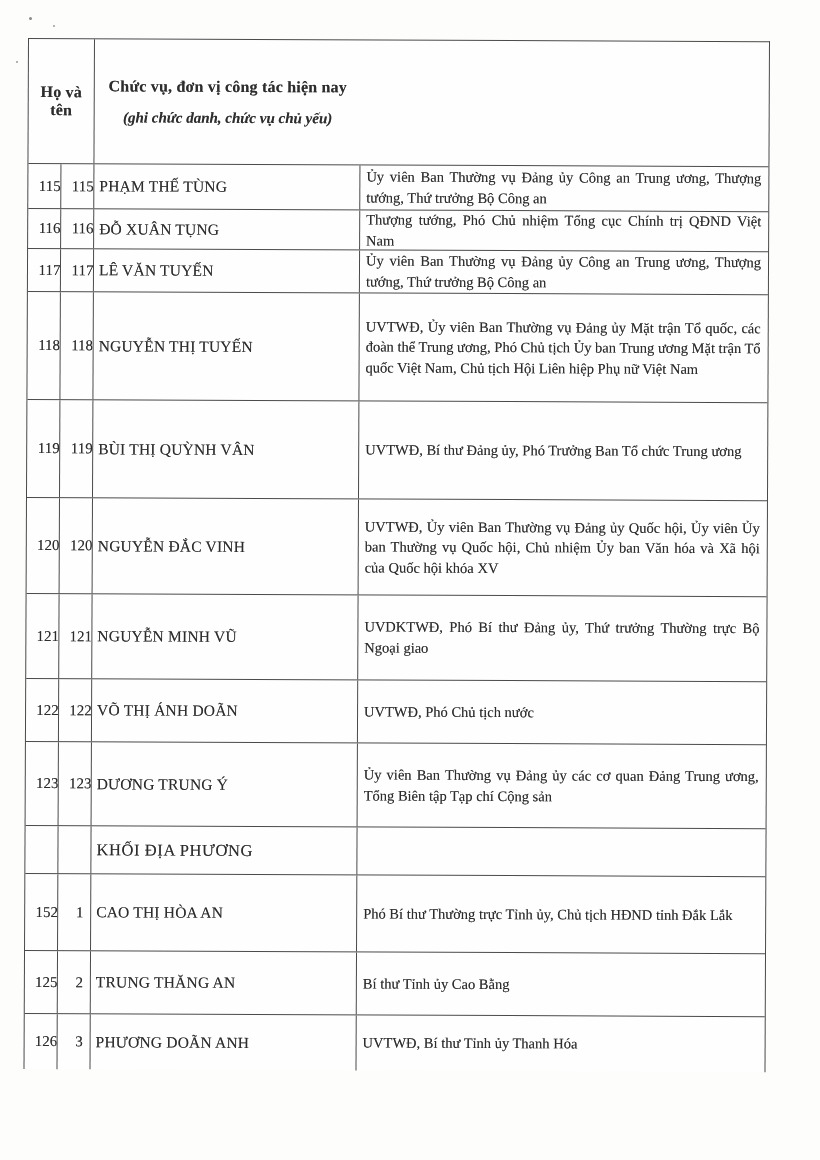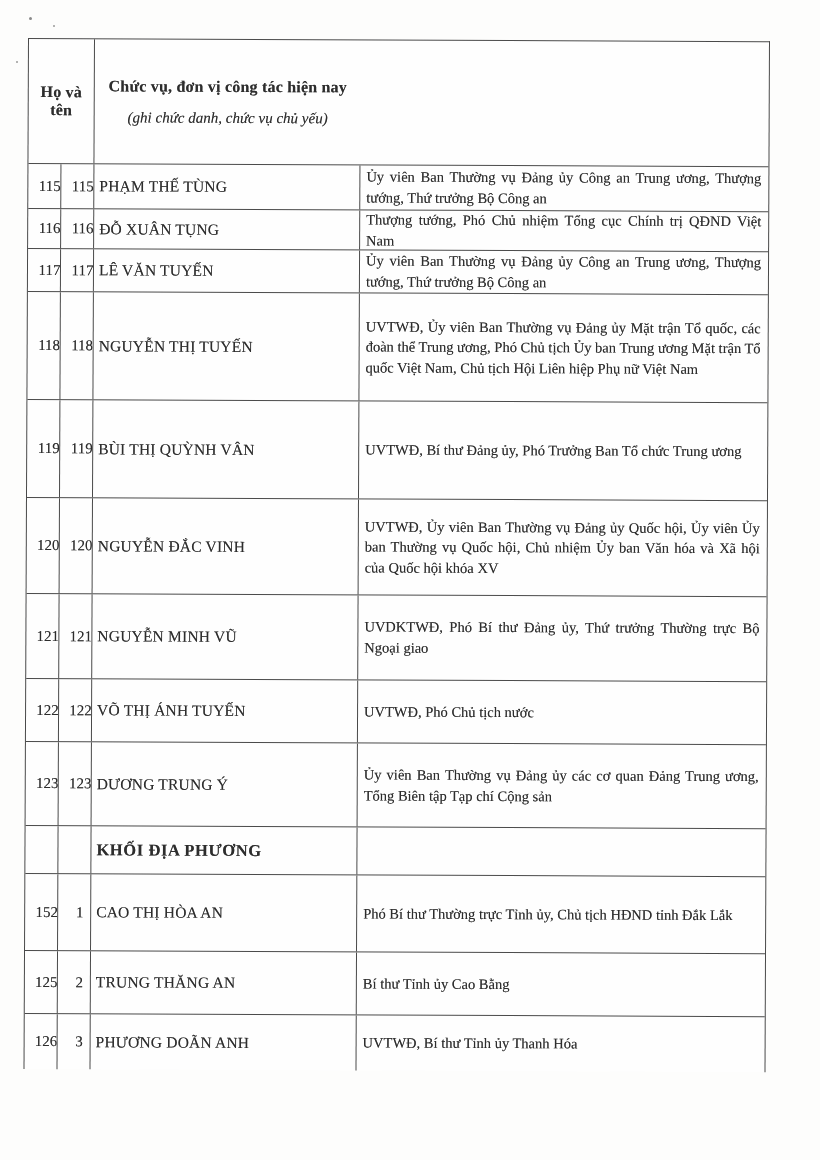--- a/index.html
+++ b/index.html
@@ -33,26 +33,26 @@
     box-sizing:border-box;border-bottom:1px solid #4a4a4a;
   }
   .row:last-child{border-bottom:none;}
   .cell{
     display:flex;align-items:center;box-sizing:border-box;
     border-right:1px solid #4a4a4a;overflow:hidden;
   }
   .cell:last-child{border-right:none;}
   .hcell{justify-content:center;text-align:center;flex-direction:column;}
   .hcell .htitle{font-weight:bold;font-size:16px;letter-spacing:0.2px;}
-  .hcell .hsub{font-style:italic;font-size:15px;margin-top:14px;}
+  .hcell .hsub{font-style:italic;font-size:15px;margin-top:14px;font-weight:bold;}
   .num{justify-content:center;font-size:15px;margin-left:11px;}
   .name{font-size:15.5px;padding:2px 4px 2px 5px;letter-spacing:0.2px;}
   .pos{font-size:14.5px;line-height:1.42;padding:3px 7px 3px 6px;}
   .pos span{width:100%;text-align:justify;}
-  .row.section .name span{font-weight:bold;font-size:16.5px;letter-spacing:0.6px;text-align:center;}
+  .row.section .name span{font-weight:normal;font-size:16.5px;letter-spacing:0.6px;text-align:center;}
 </style>
 </head>
 <body>
 
 <div class="page">
   <span class="speck s1"></span>
   <span class="speck s2"></span>
   <span class="speck s3"></span>
 
   <div class="doc-table">
@@ -172,21 +172,21 @@
   </div>
 
   <div class="row" style="height: 63px;">
     <div class="cell num">
             <span>122</span>
           </div>
     <div class="cell num">
             <span>122</span>
           </div>
     <div class="cell name">
-            <span>VÕ THỊ ÁNH TUYẾN</span>
+            <span>VÕ THỊ ÁNH DOÃN</span>
           </div>
     <div class="cell pos">
             <span>UVTWĐ, Phó Chủ tịch nước</span>
           </div>
   </div>
 
   <div class="row" style="height: 84px;">
     <div class="cell num">
             <span>123</span>
           </div>

